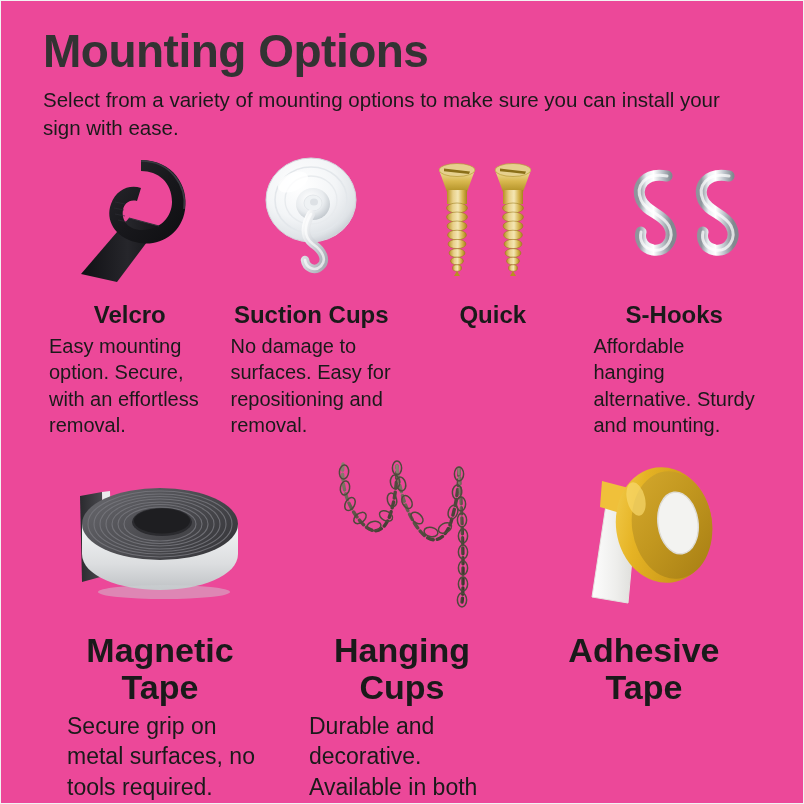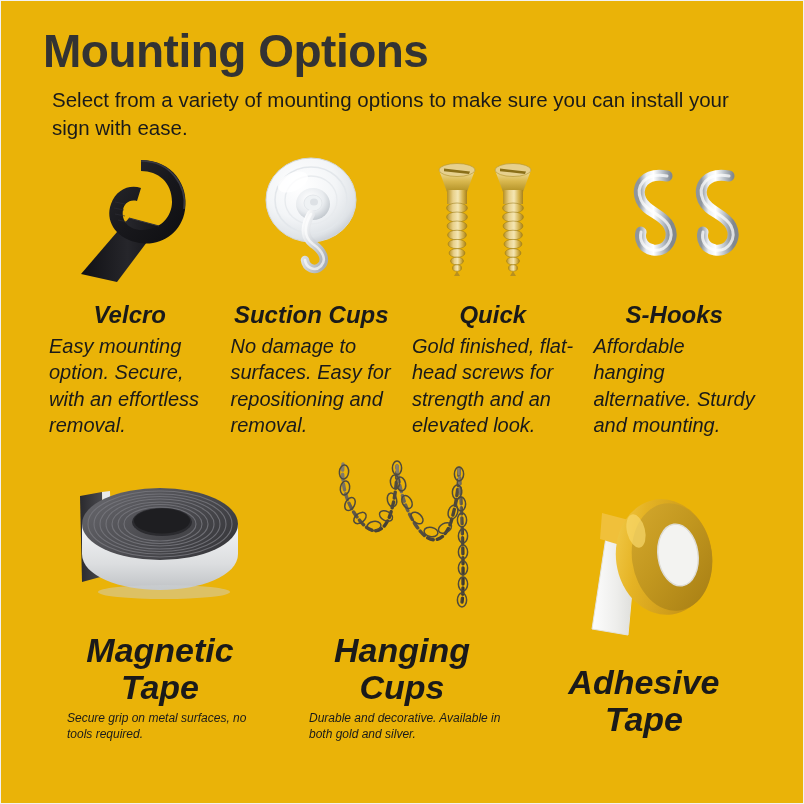--- a/index.html
+++ b/index.html
@@ -3,21 +3,21 @@
 <meta charset="utf-8">
 <style>
   html, body {
     margin: 0;
     padding: 0;
     background: #ffffff;
   }
   #page {
     width: 804px;
     height: 804px;
-    background: #eab308;
+    background: #ec4899;
     box-sizing: border-box;
     position: relative;
     overflow: hidden;
     font-family: "Liberation Sans", sans-serif;
     border: 1px solid #f2f2f2;
   }
   .header {
     padding: 26px 42px 0 42px;
   }
   .page-title {
@@ -26,33 +26,32 @@
     color: #333333;
     letter-spacing: -0.5px;
     line-height: 1.06;
     margin: 0 0 10px 0;
     font-family: "Liberation Sans", sans-serif;
   }
   .page-subtitle {
     font-size: 20.5px;
     color: #1a1a1a;
     line-height: 1.38;
-    margin: 9px;
+    margin: 0;
     max-width: 680px;
     font-family: "Liberation Sans", sans-serif;
   }
 
   .grid {
     padding: 0 38px;
     box-sizing: border-box;
   }
   .row {
     display: flex;
-    align-items: flex-end;
-    font-style: italic;
+    align-items: flex-start;
   }
   .row-1 { margin-top: 10px; }
   .row-2 { margin-top: 14px; }
 
   .cell {
     box-sizing: border-box;
     padding: 0 6px;
   }
   .row-1 .cell { width: 25%; }
   .row-2 .cell { width: 33.3333%; }
@@ -82,21 +81,21 @@
   .item-desc {
     text-align: left;
     font-size: 20px;
     color: #1a1a1a;
     line-height: 1.33;
     padding-left: 4px;
     font-family: "Liberation Sans", sans-serif;
   }
   .row-2 .item-desc {
     padding-left: 22px;
-    font-size: 12px;
+    font-size: 23px;
   }
   svg { display: block; overflow: visible; }
 </style>
 </head>
 <body>
 
 <div id="page">
 
   <div class="header">
     <h1 class="page-title">Mounting Options</h1>
@@ -247,21 +246,20 @@
                   <ellipse cx="0" cy="95" rx="6.5" ry="3.8"></ellipse>
                   <ellipse cx="0" cy="102" rx="4.5" ry="3.2"></ellipse>
                 </g>
                 <path d="M0 105 L3 110 L-3 110 Z" fill="#b8901f"></path>
               </g>
             </g>
           </svg>
           </span>
         </div>
         <div class="item-title">Quick</div>
-        <div class="item-desc">Gold finished, flat-head screws for strength and an elevated look.</div>
       </div>
 
       <div class="cell">
         <div class="art">
           <span>
           <svg width="150" height="140" viewBox="0 0 150 140">
             <defs>
               <linearGradient id="chrome" x1="0" y1="0" x2="1" y2="0">
                 <stop offset="0%" stop-color="#8e959c"></stop>
                 <stop offset="22%" stop-color="#e9edf1"></stop>

